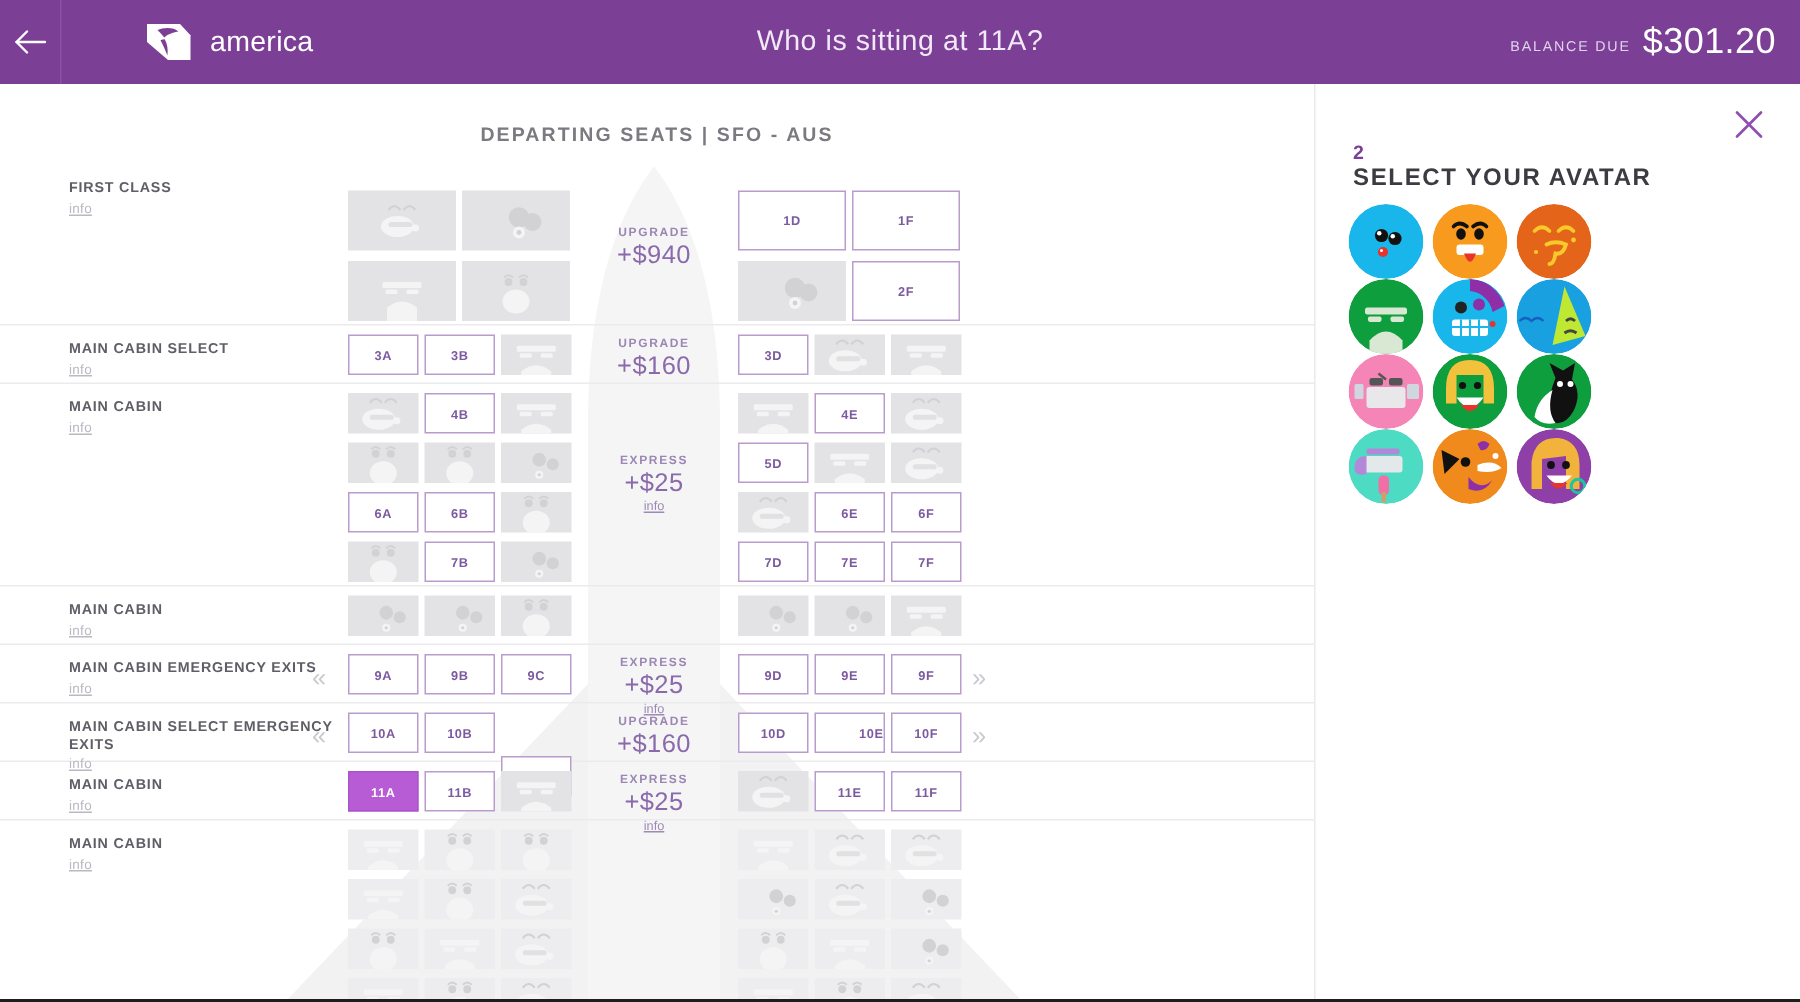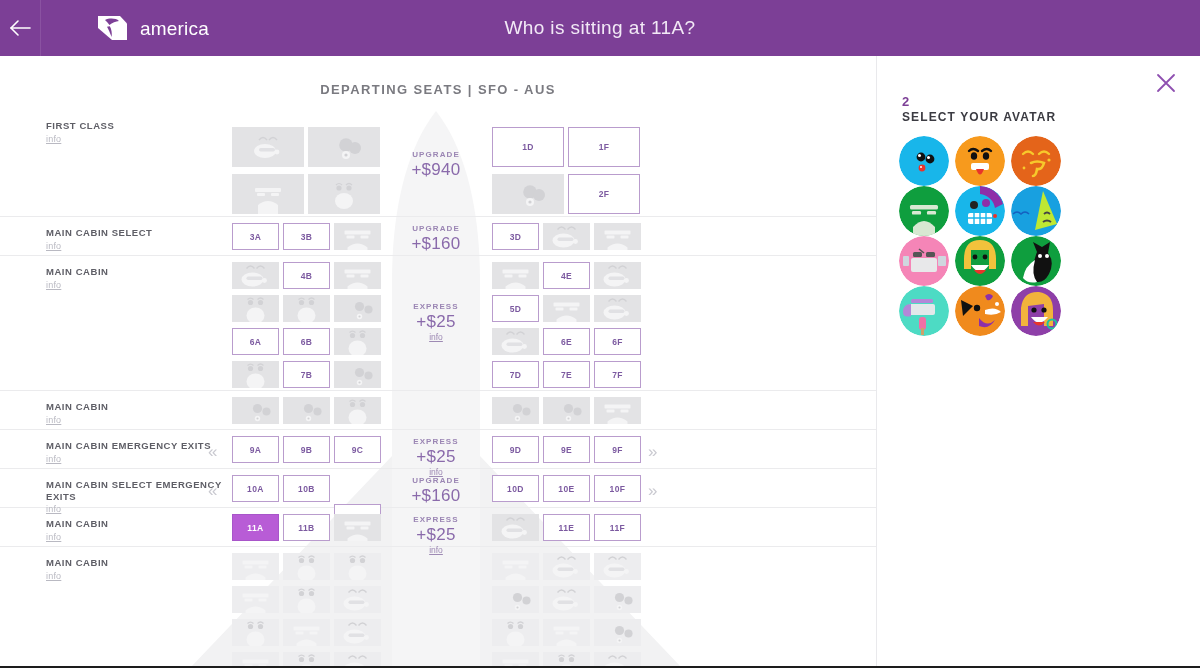--- a/index.html
+++ b/index.html
@@ -113,21 +113,21 @@
     position:absolute;left:876px;top:56px;width:324px;height:612px;
     background:#ffffff;border-left:1px solid #e9e9ec;
   }
   .panel-close{
     position:absolute;right:24px;top:16px;width:22px;height:22px;cursor:pointer;
   }
   .panel-step{
     position:absolute;left:25px;top:38px;font-size:13px;font-weight:bold;color:#7c3f96;
   }
   .panel-heading{
-    position:absolute;left:25px;top:54px;font-size:12px;font-weight:bold;
+    position:absolute;left:25px;top:54px;font-size:16px;font-weight:bold;
     letter-spacing:1.1px;color:#3b3b42;text-transform:uppercase;
   }
   .avatars{
     position:absolute;left:22px;top:80px;width:180px;
     display:grid;grid-template-columns:repeat(3,56px);
     grid-auto-rows:50px;column-gap:0px;row-gap:0px;
   }
   .av{width:50px;height:50px;border-radius:50%;overflow:hidden;cursor:pointer;position:relative;}
   .av svg{display:block;}
 
@@ -161,20 +161,24 @@
           <path d="M9 6 C13 4 20 4 23 7 C20 7.5 16 8.5 13.5 11 C12 9 10.5 7.5 9 6 Z" fill="#7c3f96"></path>
           <path d="M13.8 12.2 C15.5 15 16.2 19 15.6 23 C14.2 19.5 12.6 15.6 11 12.8
                    C11.9 12.4 12.9 12.2 13.8 12.2 Z" fill="#7c3f96"></path>
         </svg>
       </span>
       <span class="wordmark">america</span>
     </div>
 
     <div class="hdr-title">Who is sitting at 11A?</div>
 
+    <div class="hdr-balance">
+      <span class="lbl">BALANCE DUE</span>
+      <span class="amt">$301.20</span>
+    </div>
   </div>
 
   <div class="seatmap">
 
     <svg class="fuselage" viewBox="0 0 876 612">
       <path d="M436 55 C404 96 392 160 392 225 L392 560 L480 560 L480 225 C480 160 468 96 436 55 Z" fill="#f5f5f6"></path>
       <path d="M392 400 L190 612 L392 612 Z" fill="#f2f2f3"></path>
       <path d="M480 400 L682 612 L480 612 Z" fill="#f2f2f3"></path>
       <path d="M392 560 L392 612 L480 612 L480 560 Z" fill="#f5f5f6"></path>
     </svg>
@@ -532,21 +536,21 @@
             </div>
             <div class="seat avail" style="left: 283px; top: 6px; width: 47px; height: 27px;">
               <span>10B</span>
             </div>
             <div class="seat avail" style="left: 334px; top: 6px; width: 47px; height: 27px; margin-top: 29px;">
               <span>10C</span>
             </div>
             <div class="seat avail" style="left: 492px; top: 6px; width: 47px; height: 27px;">
               <span>10D</span>
             </div>
-            <div class="seat avail" style="left: 543px; top: 6px; width: 47px; height: 27px;">
+            <div class="seat avail" style="left: 543px; top: 6px; width: 47px; height: 27px; justify-content: flex-end;">
               <span>10E</span>
             </div>
             <div class="seat avail" style="left: 594px; top: 6px; width: 47px; height: 27px;">
               <span>10F</span>
             </div>
             <div class="exit-arrow" style="left: 208px; top: 13px;">«</div>
             <div class="exit-arrow" style="left: 648px; top: 13px;">»</div>
             <div class="priceband" style="left: 386px; top: 7px;">
               <div class="kind">UPGRADE</div>
               <div class="amt">+$160</div>

